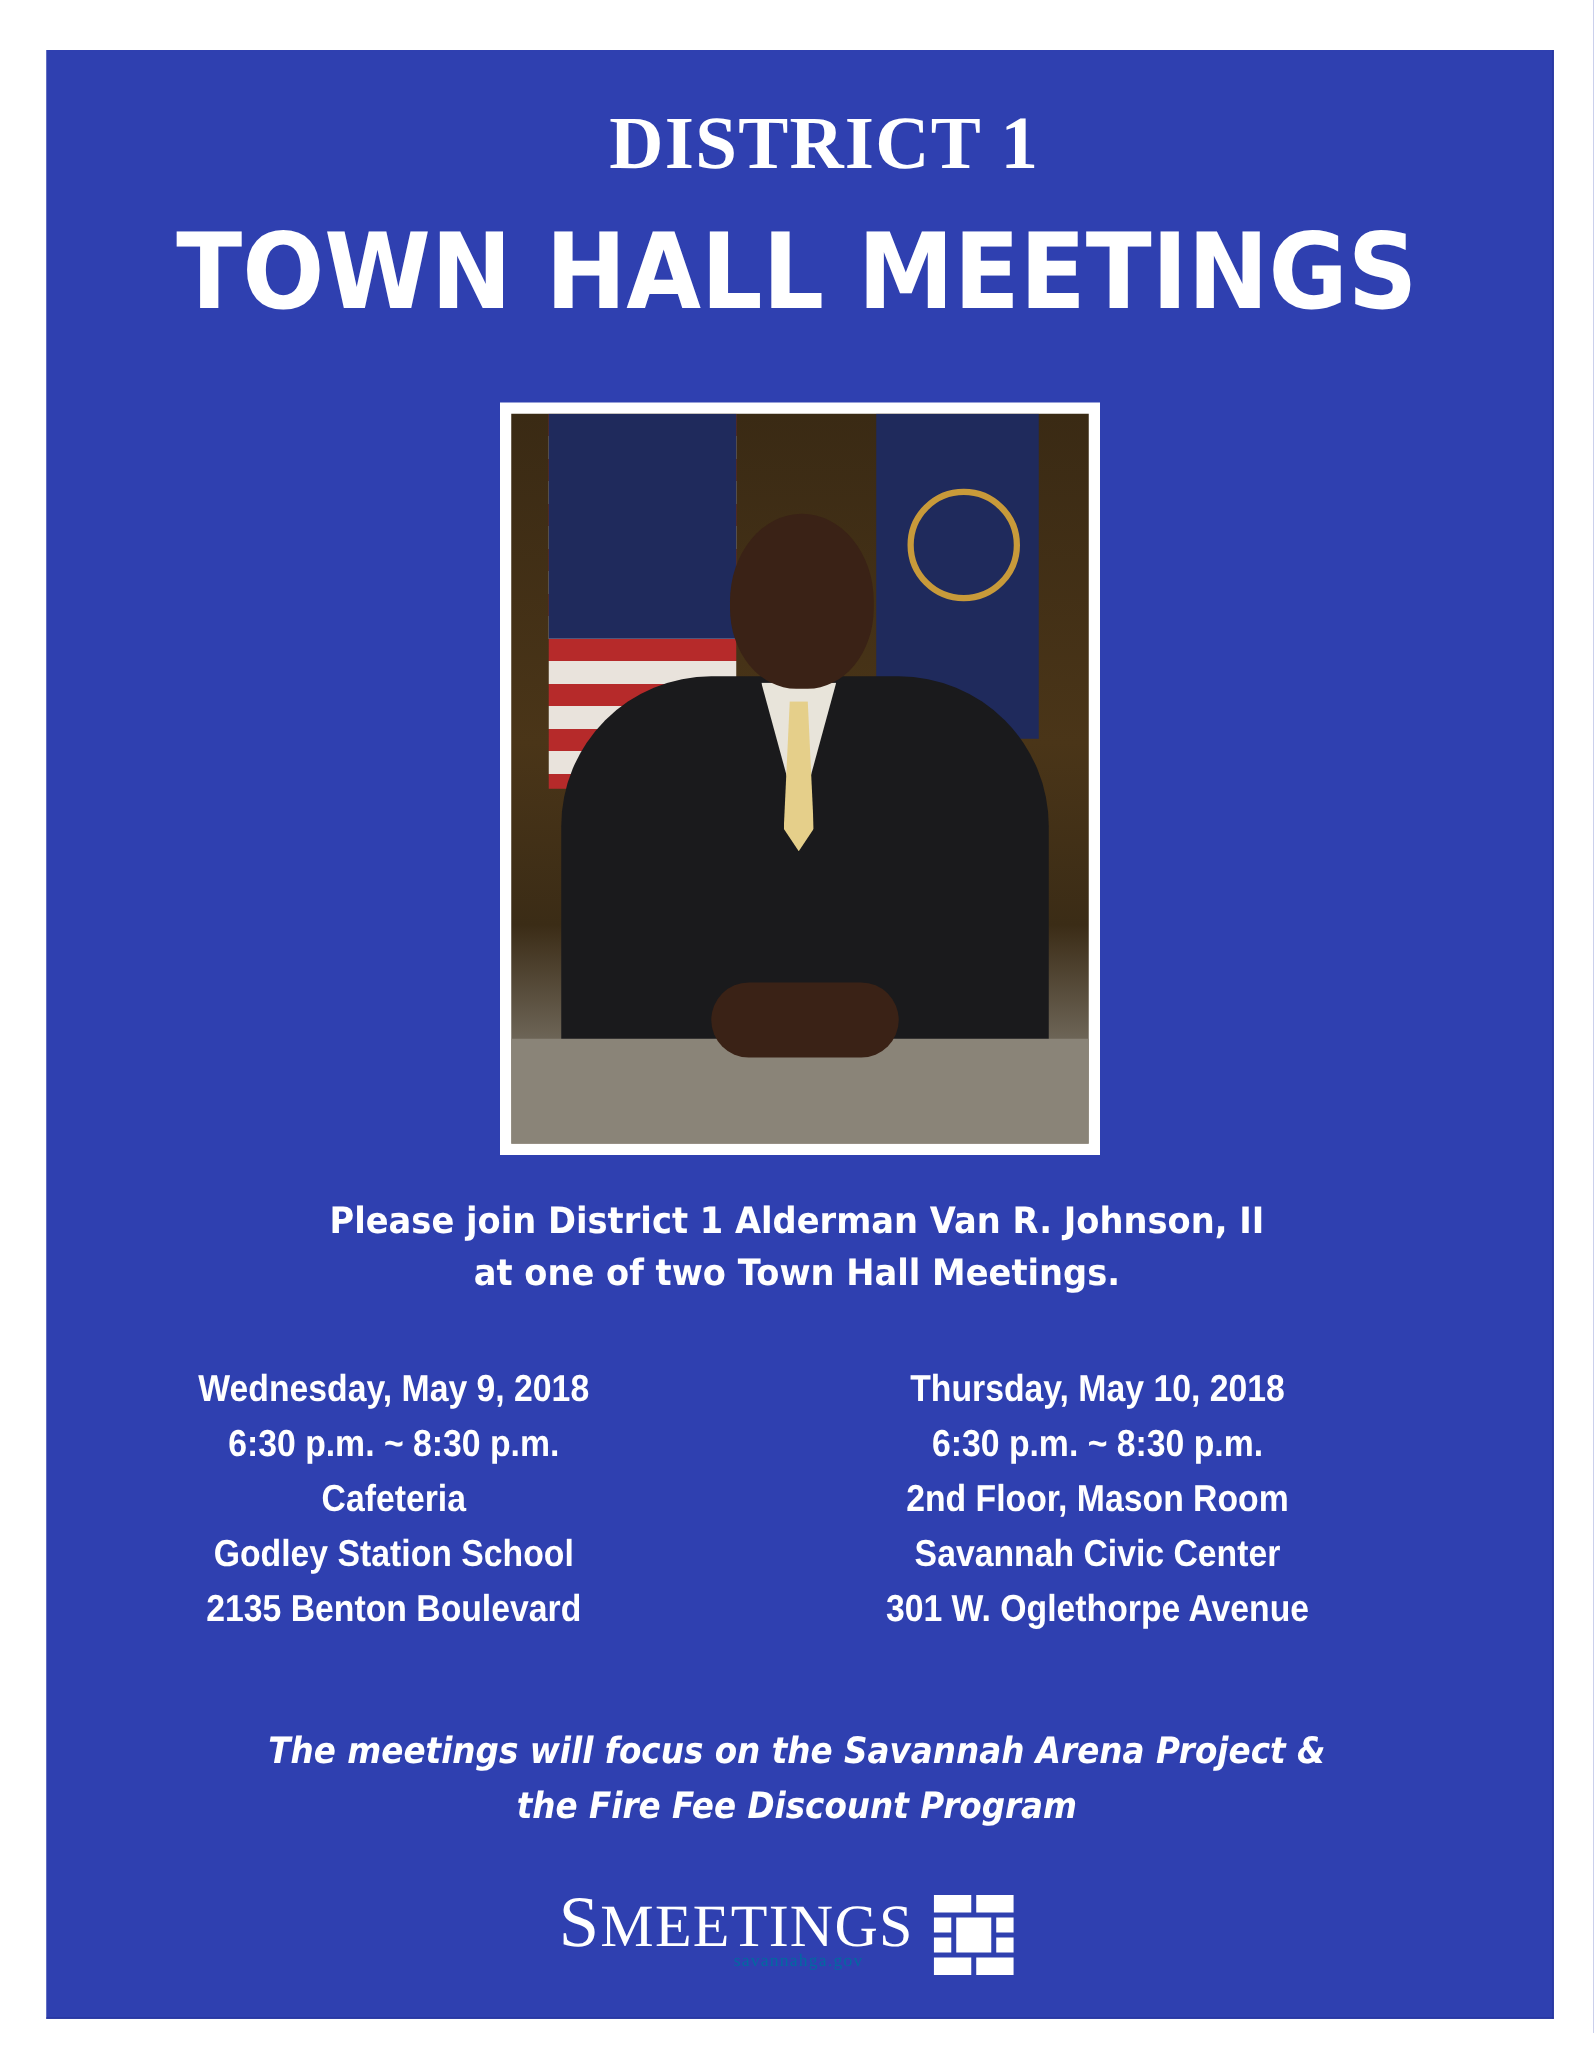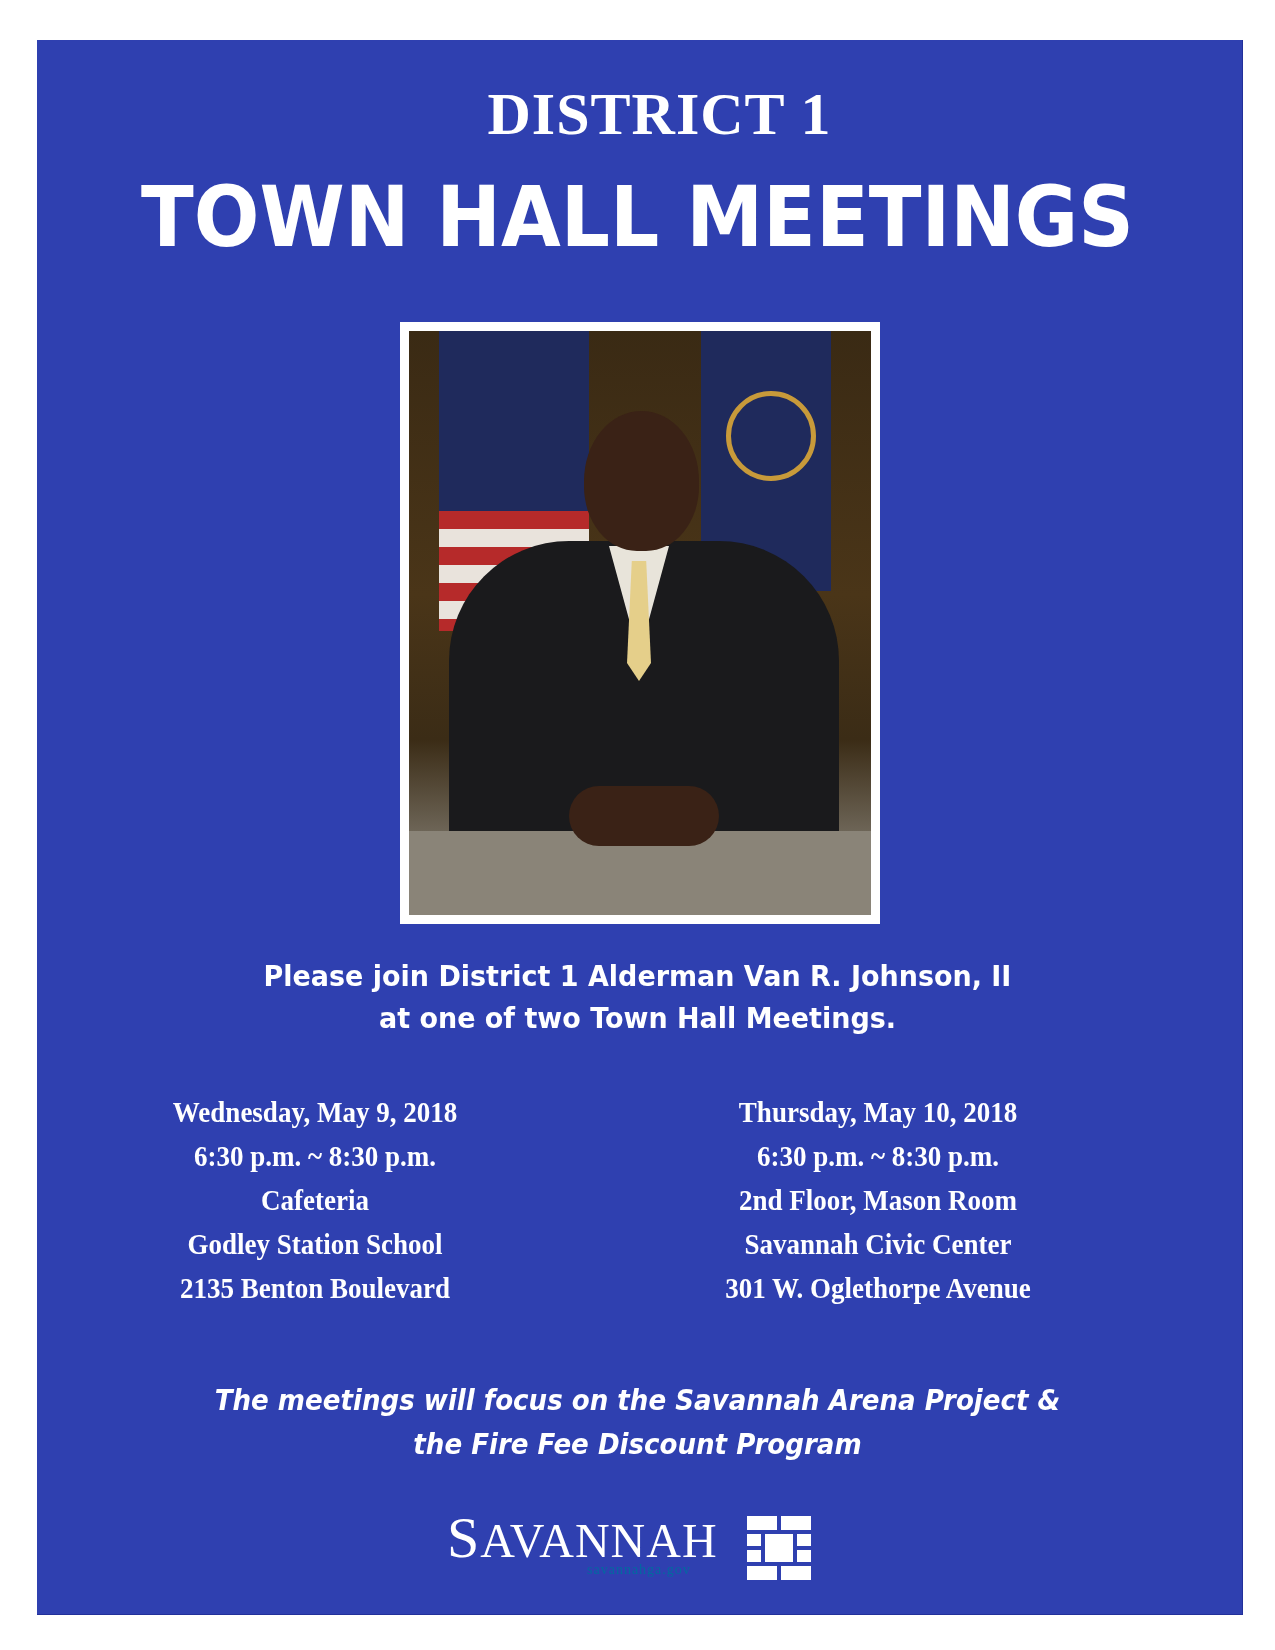--- a/index.html
+++ b/index.html
@@ -13,21 +13,21 @@
   .flag-us .canton { position:absolute; left:0; top:0; width:150px; height:180px; background:#1f2a5c; }
   .flag-ga { position:absolute; right:40px; top:0; width:130px; height:260px; background:#1f2a5c; }
   .flag-ga .seal { position:absolute; left:25px; top:60px; width:80px; height:80px; border-radius:50%; border:5px solid #c89a3a; }
   .person-head { position:absolute; left:175px; top:80px; width:115px; height:140px; border-radius:50% 50% 46% 46%; background:#3a2216; }
   .person-body { position:absolute; left:40px; top:210px; width:390px; height:300px; border-radius:120px 120px 0 0; background:#1a1a1c; }
   .shirt { position:absolute; left:200px; top:215px; width:60px; height:110px; background:#e8e4da; clip-path:polygon(0 0,100% 0,50% 100%); }
   .tie { position:absolute; left:218px; top:230px; width:24px; height:120px; background:#e5cf8a; clip-path:polygon(20% 0,80% 0,100% 85%,50% 100%,0 85%); }
   .desk { position:absolute; left:0; bottom:0; width:100%; height:84px; background:#8a8478; }
   .hands { position:absolute; left:160px; top:455px; width:150px; height:60px; border-radius:30px; background:#3a2216; }
   .intro { position:absolute; left:0; width:100%; top:955px; text-align:center; color:#fff; font-weight:bold; font-size:29px; line-height:42px; font-family:"DejaVu Sans", sans-serif; transform:scaleX(0.93); }
-  .col { position:absolute; top:1090px; width:520px; text-align:center; color:#fff; font-weight:bold; font-size:30px; line-height:44px; font-family:Liberation Serif, serif; }
+  .col { position:absolute; top:1090px; width:520px; text-align:center; color:#fff; font-weight:bold; font-size:30px; line-height:44px; font-family:Liberation Sans, sans-serif; }
   .col div { transform:scaleX(0.9); }
   .col-left { left:55px; }
   .col-right { left:618px; }
   .focus { position:absolute; left:0; width:100%; top:1378px; text-align:center; color:#fff; font-weight:bold; font-style:italic; font-size:29px; line-height:44px; font-family:"DejaVu Sans", sans-serif; transform:scaleX(0.9); }
   .logo { position:absolute; left:447px; top:1504px; width:380px; height:80px; }
   .logo-word { position:absolute; left:0; top:0; color:#fff; font-family:"Liberation Serif", serif; font-size:48px; letter-spacing:1px; }
   .logo-word .cap { font-size:58px; }
   .logo-url { position:absolute; left:140px; top:58px; color:#0369a1; font-size:14px; letter-spacing:1px; font-family:Liberation Serif, serif; }
   .logo-mark { position:absolute; left:300px; top:12px; width:64px; height:64px; }
 </style>
@@ -76,21 +76,21 @@
   <div>Savannah Civic Center</div>
   <div>301 W. Oglethorpe Avenue</div>
 </div>
 
 <div class="focus">
   <div>The meetings will focus on the Savannah Arena Project &amp;</div>
   <div>the Fire Fee Discount Program</div>
 </div>
 
 <div class="logo">
-  <div class="logo-word"><span class="cap">S</span><span>AVANNAH</span></div>
+  <div class="logo-word"><span class="cap">S</span><span>MEETINGS</span></div>
   <div class="logo-url">savannahga.gov</div>
   <svg class="logo-mark" viewBox="0 0 64 64">
     <g fill="#ffffff">
       <rect x="0" y="0" width="30" height="14"></rect>
       <rect x="34" y="0" width="30" height="14"></rect>
       <rect x="0" y="18" width="14" height="12"></rect>
       <rect x="18" y="18" width="28" height="28"></rect>
       <rect x="50" y="18" width="14" height="12"></rect>
       <rect x="0" y="34" width="14" height="12"></rect>
       <rect x="50" y="34" width="14" height="12"></rect>

